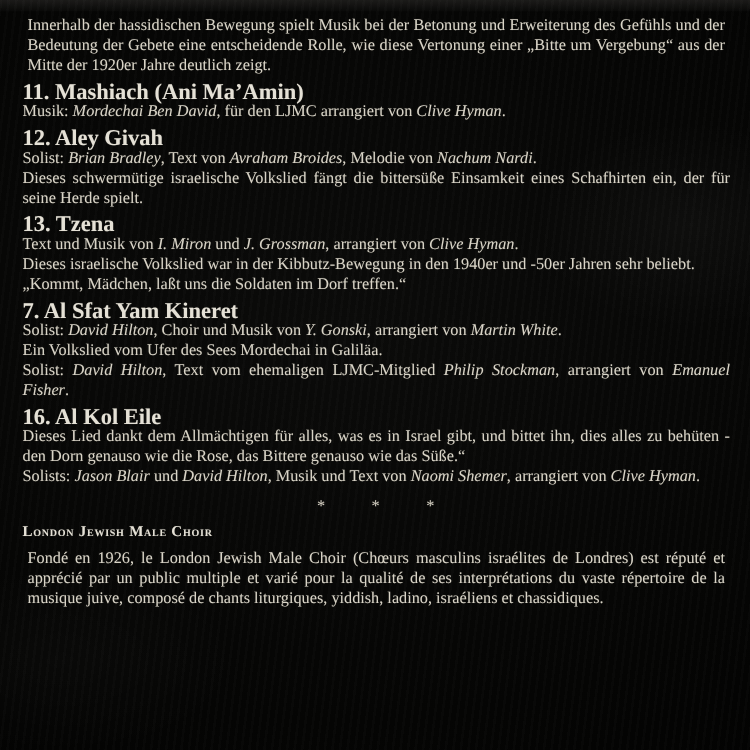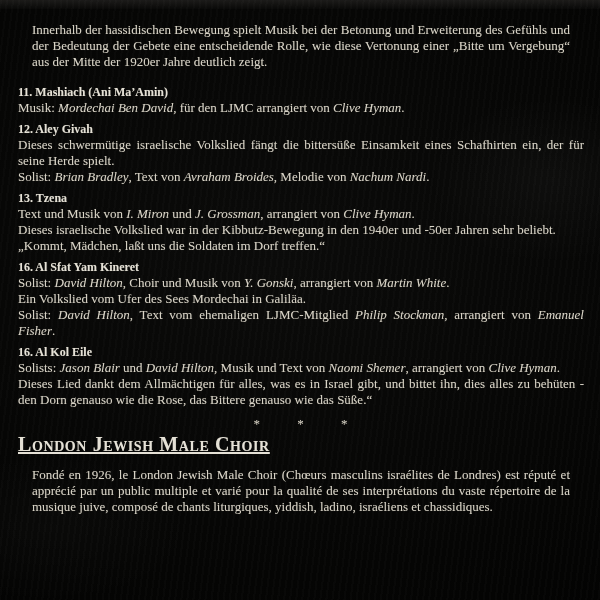--- a/index.html
+++ b/index.html
@@ -26,83 +26,82 @@
       repeating-linear-gradient(97deg, rgba(255,255,255,0.015) 0 2px, rgba(0,0,0,0) 2px 6px),
       radial-gradient(ellipse 30% 20% at 92% 30%, rgba(255,255,255,0.03), rgba(0,0,0,0) 70%),
       radial-gradient(ellipse 35% 18% at 8% 88%, rgba(255,255,255,0.02), rgba(0,0,0,0) 70%);
   }
   .page {
     position: absolute; top: 8px; left: 18px; width: 566px;
     color: #d9d4c7;
     font-size: 13px; line-height: 16px;
     text-shadow: 0 0 1px rgba(235,230,215,0.25);
   }
-  .para { margin: 14px; text-align: justify; }
+  .para { margin: 4px; text-align: justify; }
   .track { margin: 0; }
   .track-heading {
     margin: 5px 0 0 0;
-    font-size: 12px; line-height: 16px;
+    font-size: 18px; line-height: 16px;
     font-weight: bold; color: #e5e1d6;
   }
   .track-line { margin: 0; text-align: justify; }
   em { }
   .separator {
     text-align: center;
     margin: 9px 0 5px 0;
     word-spacing: 32px;
     letter-spacing: 1px;
     color: #d3cec1;
     line-height: 14px;
   }
   .choir-title {
     margin: 4px 0 1px 0;
     font-variant: small-caps;
     font-weight: bold;
-    font-size: 20px; line-height: 17px;
+    font-size: 12px; line-height: 17px;
     letter-spacing: .6px;
     color: #e5e1d6;
-    text-decoration: underline;
   }
 </style>
 </head>
 <body>
 
 <div class="scan-bg"></div>
 
 <div class="page">
   <p class="para">Innerhalb der hassidischen Bewegung spielt Musik bei der Betonung und Erweiterung des Gefühls und der Bedeutung der Gebete eine entscheidende Rolle, wie diese Vertonung einer „Bitte um Vergebung“ aus der Mitte der 1920er Jahre deutlich zeigt.</p>
 
   <div id="track-list">
       <section class="track">
         <h3 class="track-heading">11. Mashiach (Ani Ma’Amin)</h3>
         <p class="track-line"><span>Musik: </span><em>Mordechai Ben David</em><span>, für den LJMC arrangiert von </span><em>Clive Hyman</em><span>.</span></p>
       </section>
       <section class="track">
         <h3 class="track-heading">12. Aley Givah</h3>
+        <p class="track-line"><span>Solist: </span><em>Brian Bradley</em><span>, Text von </span><em>Avraham Broides</em><span>, Melodie von </span><em>Nachum Nardi</em><span>.</span></p>
         <p class="track-line"><span>Dieses schwermütige israelische Volkslied fängt die bittersüße Einsamkeit eines Schafhirten ein, der für seine Herde spielt.</span></p>
-        <p class="track-line"><span>Solist: </span><em>Brian Bradley</em><span>, Text von </span><em>Avraham Broides</em><span>, Melodie von </span><em>Nachum Nardi</em><span>.</span></p>
       </section>
       <section class="track">
         <h3 class="track-heading">13. Tzena</h3>
         <p class="track-line"><span>Text und Musik von </span><em>I. Miron</em><span> und </span><em>J. Grossman</em><span>, arrangiert von </span><em>Clive Hyman</em><span>.</span></p>
         <p class="track-line"><span>Dieses israelische Volkslied war in der Kibbutz-Bewegung in den 1940er und -50er Jahren sehr beliebt.</span></p>
         <p class="track-line"><span>„Kommt, Mädchen, laßt uns die Soldaten im Dorf treffen.“</span></p>
       </section>
       <section class="track">
-        <h3 class="track-heading">16. Al Sfat Yam Kineret</h3>
+        <h3 class="track-heading">7. Al Sfat Yam Kineret</h3>
         <p class="track-line"><span>Solist: </span><em>David Hilton</em><span>, Choir und Musik von </span><em>Y. Gonski</em><span>, arrangiert von </span><em>Martin White</em><span>.</span></p>
         <p class="track-line"><span>Ein Volkslied vom Ufer des Sees Mordechai in Galiläa.</span></p>
       </section>
       <section class="track">
         <p class="track-line"><span>Solist: </span><em>David Hilton</em><span>, Text vom ehemaligen LJMC-Mitglied </span><em>Philip Stockman</em><span>, arrangiert von </span><em>Emanuel Fisher</em><span>.</span></p>
       </section>
       <section class="track">
         <h3 class="track-heading">16. Al Kol Eile</h3>
+        <p class="track-line"><span>Dieses Lied dankt dem Allmächtigen für alles, was es in Israel gibt, und bittet ihn, dies alles zu behüten - den Dorn genauso wie die Rose, das Bittere genauso wie das Süße.“</span></p>
         <p class="track-line"><span>Solists: </span><em>Jason Blair</em><span> und </span><em>David Hilton</em><span>, Musik und Text von </span><em>Naomi Shemer</em><span>, arrangiert von </span><em>Clive Hyman</em><span>.</span></p>
-        <p class="track-line"><span>Dieses Lied dankt dem Allmächtigen für alles, was es in Israel gibt, und bittet ihn, dies alles zu behüten - den Dorn genauso wie die Rose, das Bittere genauso wie das Süße.“</span></p>
       </section>
     </div>
 
   <div class="separator">* * *</div>
 
   <h2 class="choir-title">London Jewish Male Choir</h2>
   <p class="para">Fondé en 1926, le London Jewish Male Choir (Chœurs masculins israélites de Londres) est réputé et apprécié par un public multiple et varié pour la qualité de ses interprétations du vaste répertoire de la musique juive, composé de chants liturgiques, yiddish, ladino, israéliens et chassidiques.</p>
 </div>
 
 </body></html>

